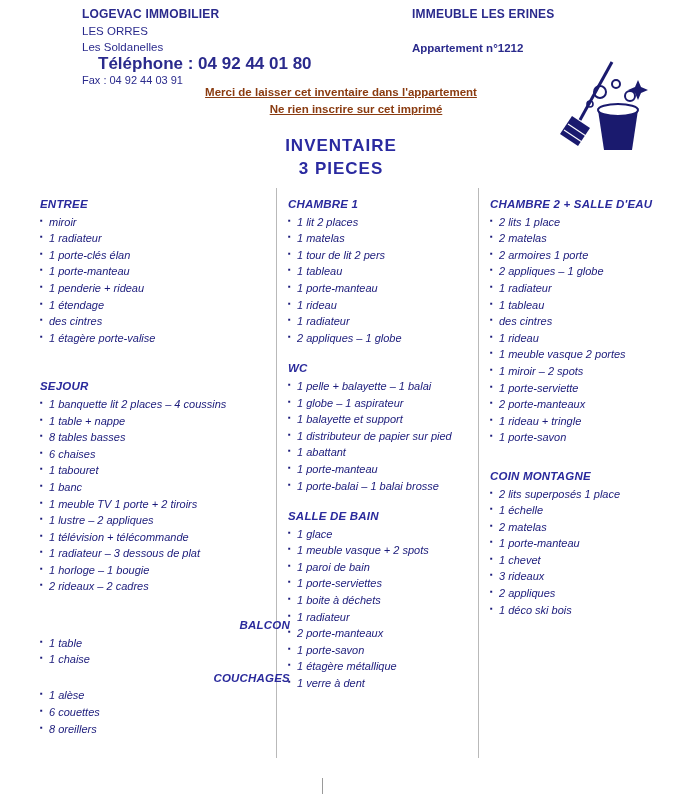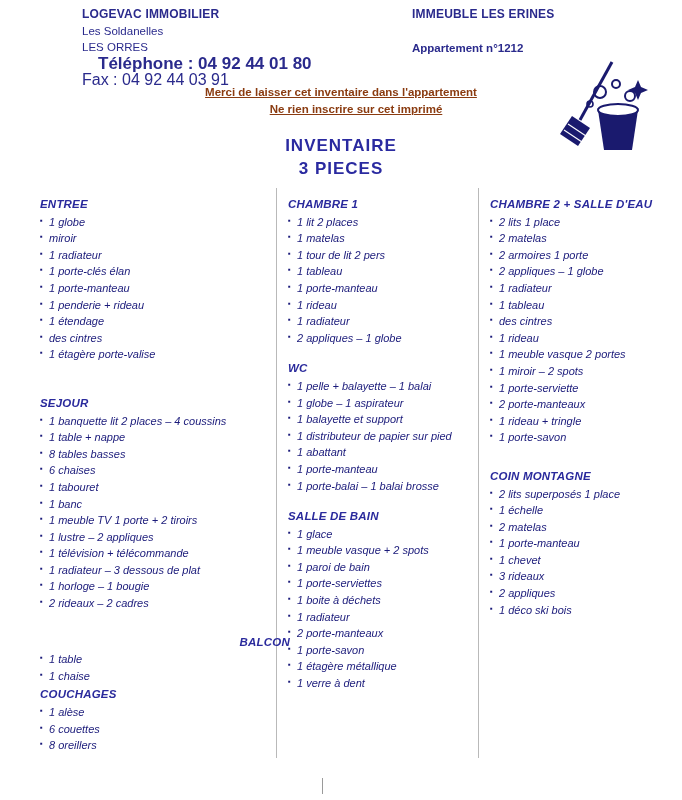--- a/index.html
+++ b/index.html
@@ -44,21 +44,21 @@
     color: #2a2a8c;
   }
   .hdr-left .tel {
     font-weight: bold;
     color: #2a2a8c;
     font-size: 17px;
     margin-left: 16px;
   }
   .hdr-left .fax {
     color: #2a2a8c;
-    font-size: 16px;
+    font-size: 11px;
   }
   .hdr-right {
     position: absolute;
     left: 412px;
     top: 4px;
     font-size: 12px;
     line-height: 20px;
     color: #2a2a8c;
     font-weight: bold;
   }
@@ -183,22 +183,22 @@
 </style>
 </head>
 <body>
 
 <div class="page">
 
   <div class="header">
 
     <div class="hdr-left">
       <div class="company">LOGEVAC IMMOBILIER</div>
+      <div class="addr">LES ORRES</div>
       <div class="addr">Les Soldanelles</div>
-      <div class="addr">LES ORRES</div>
       <div class="tel">Téléphone : 04 92 44 01 80</div>
       <div class="fax">Fax : 04 92 44 03 91</div>
     </div>
 
     <div class="hdr-right">
       <div class="imm">IMMEUBLE LES ERINES</div>
       <div class="appt">Appartement n°1212</div>
     </div>
 
     <div class="notice">
@@ -234,21 +234,20 @@
   </div>
 
   <div class="vline vline-1"></div>
   <div class="vline vline-2"></div>
 
   <div class="columns">
 
     <div class="col col-1">
       <div class="sec-title first">ENTREE</div>
       <ul class="items">
-        <li>1 globe</li>
         <li>miroir</li>
         <li>1 radiateur</li>
         <li>1 porte-clés élan</li>
         <li>1 porte-manteau</li>
         <li>1 penderie + rideau</li>
         <li>1 étendage</li>
         <li>des cintres</li>
         <li>1 étagère porte-valise</li>
       </ul>
 
@@ -267,21 +266,21 @@
         <li>1 horloge – 1 bougie</li>
         <li>2 rideaux – 2 cadres</li>
       </ul>
 
       <div class="sec-title" style="margin-top:22px;text-align:right;">BALCON</div>
       <ul class="items">
         <li>1 table</li>
         <li>1 chaise</li>
       </ul>
 
-      <div class="sec-title" style="margin-top:2px;">COUCHAGES</div>
+      <div class="sec-title" style="margin-top:2px;text-align:right;">COUCHAGES</div>
       <ul class="items">
         <li>1 alèse</li>
         <li>6 couettes</li>
         <li>8 oreillers</li>
       </ul>
     </div>
 
     <div class="col col-2">
       <div class="sec-title first">CHAMBRE 1</div>
       <ul class="items">

